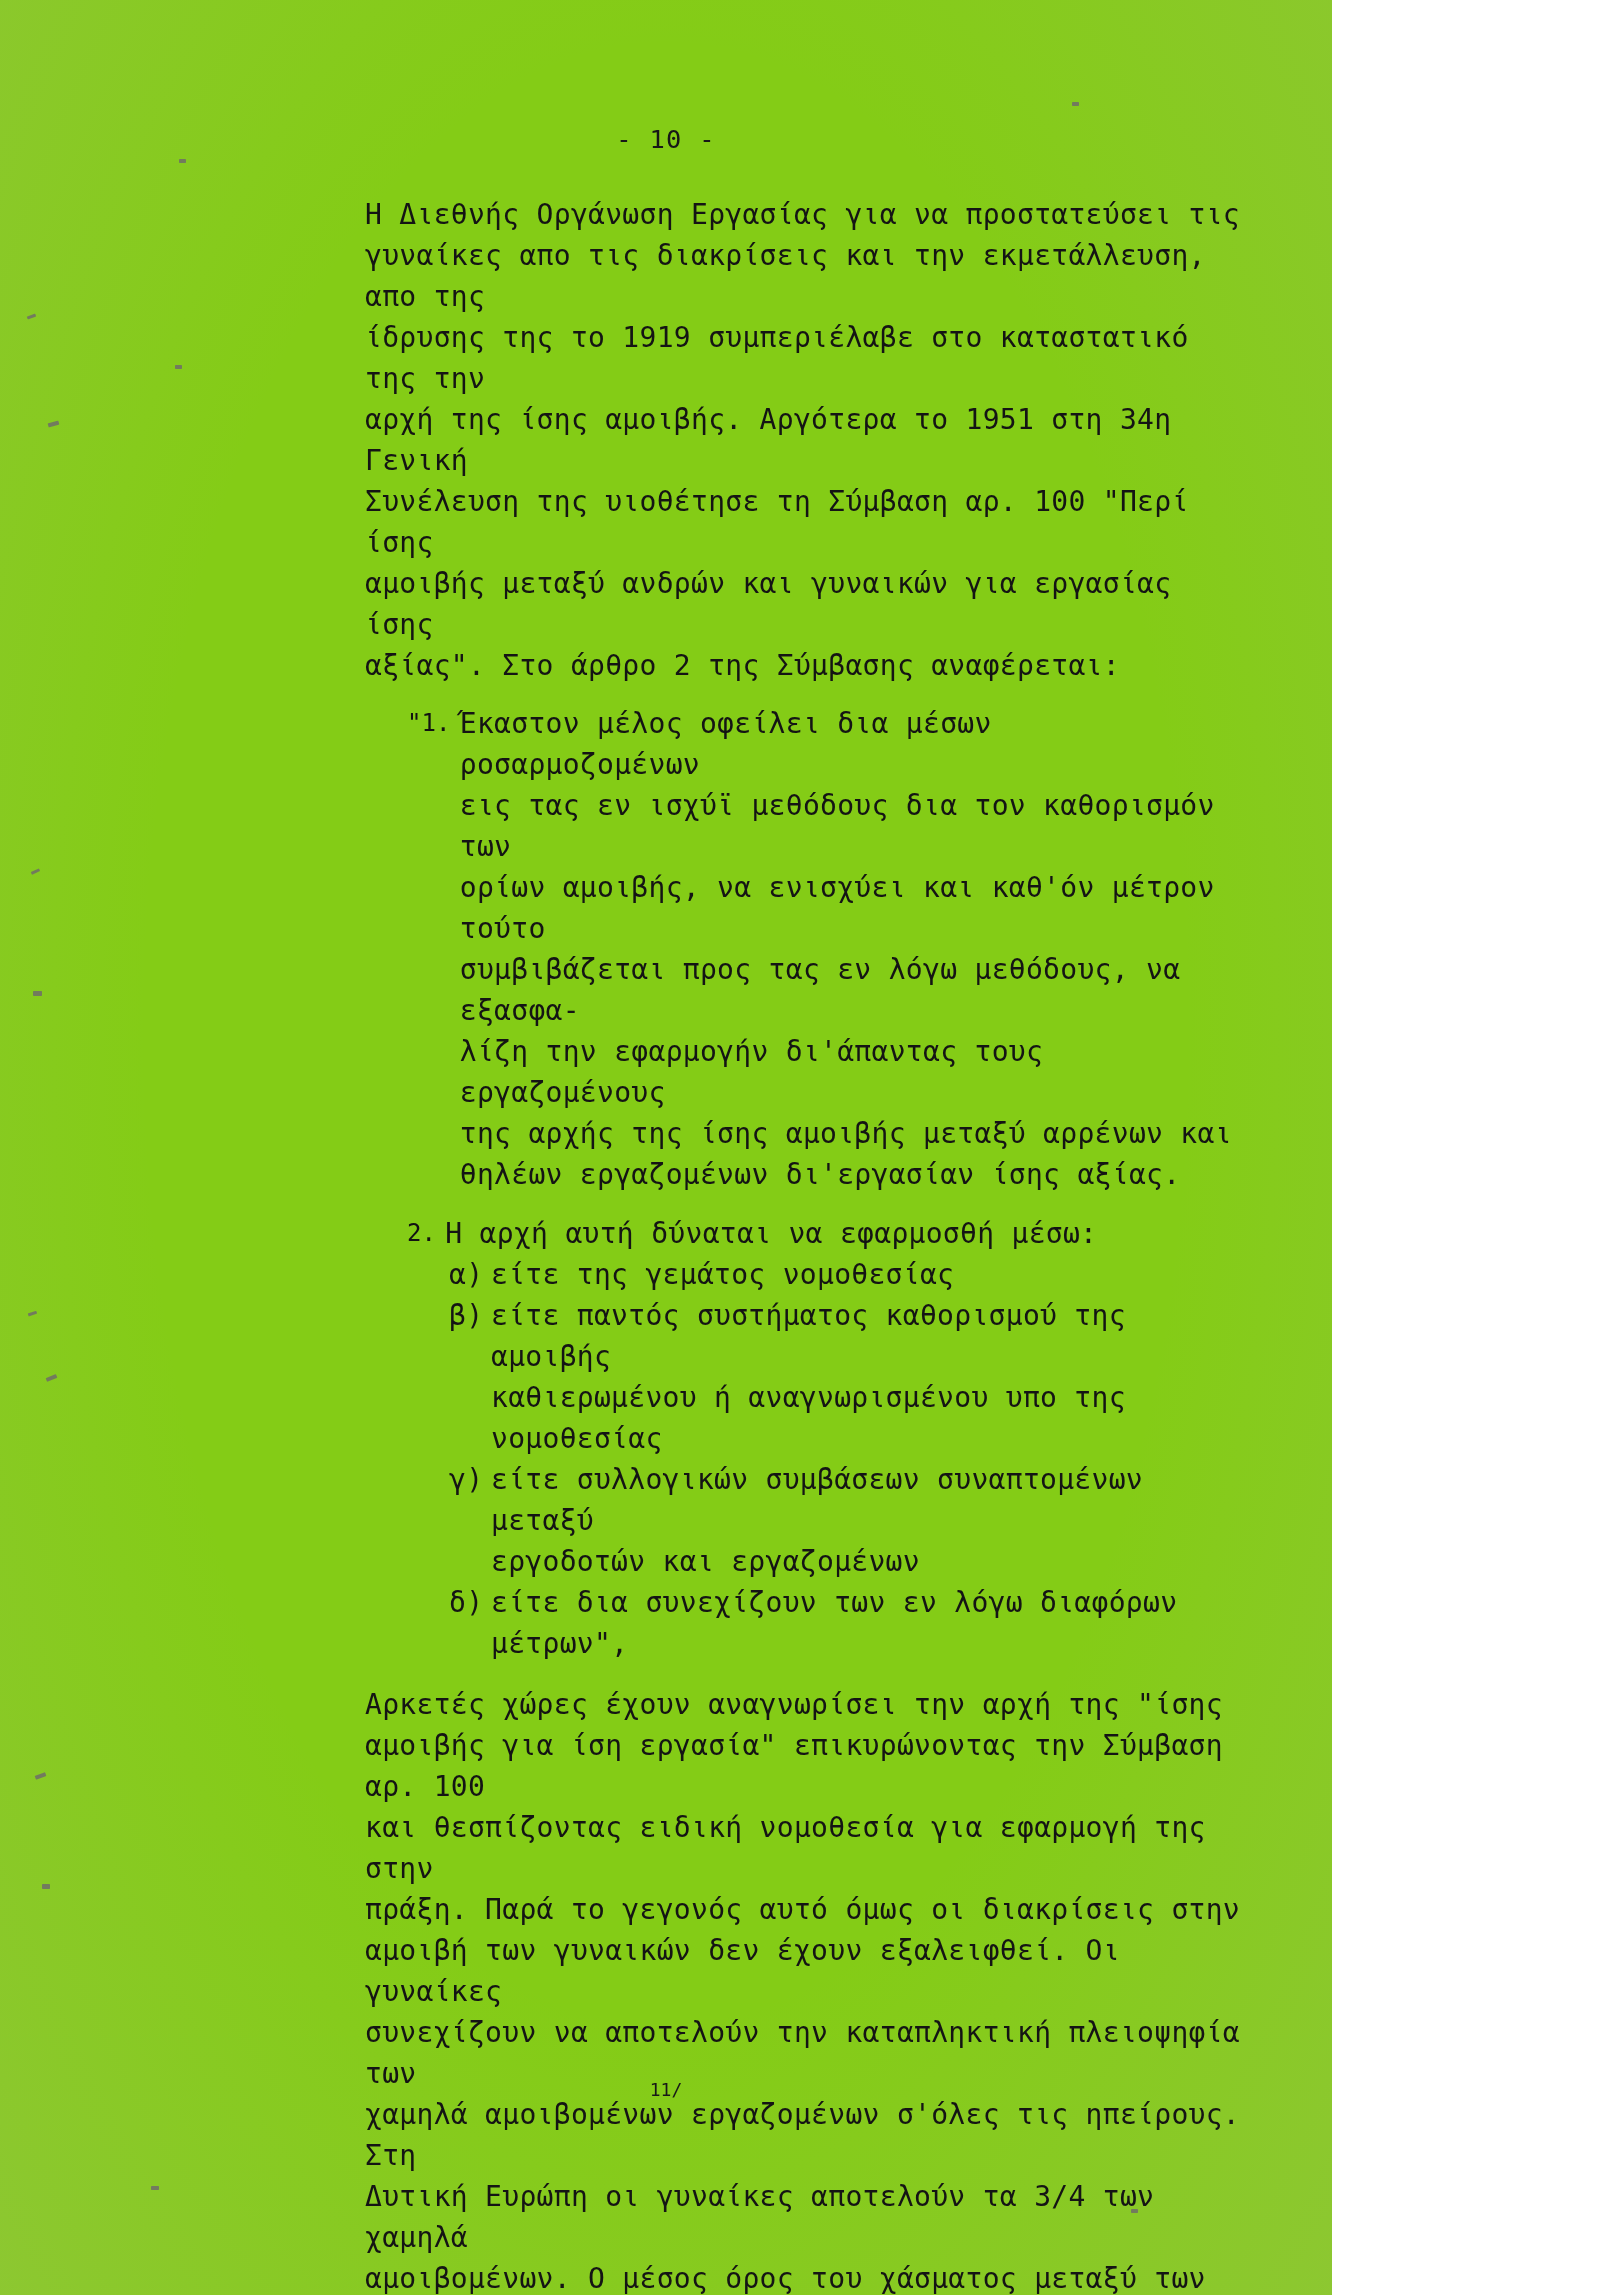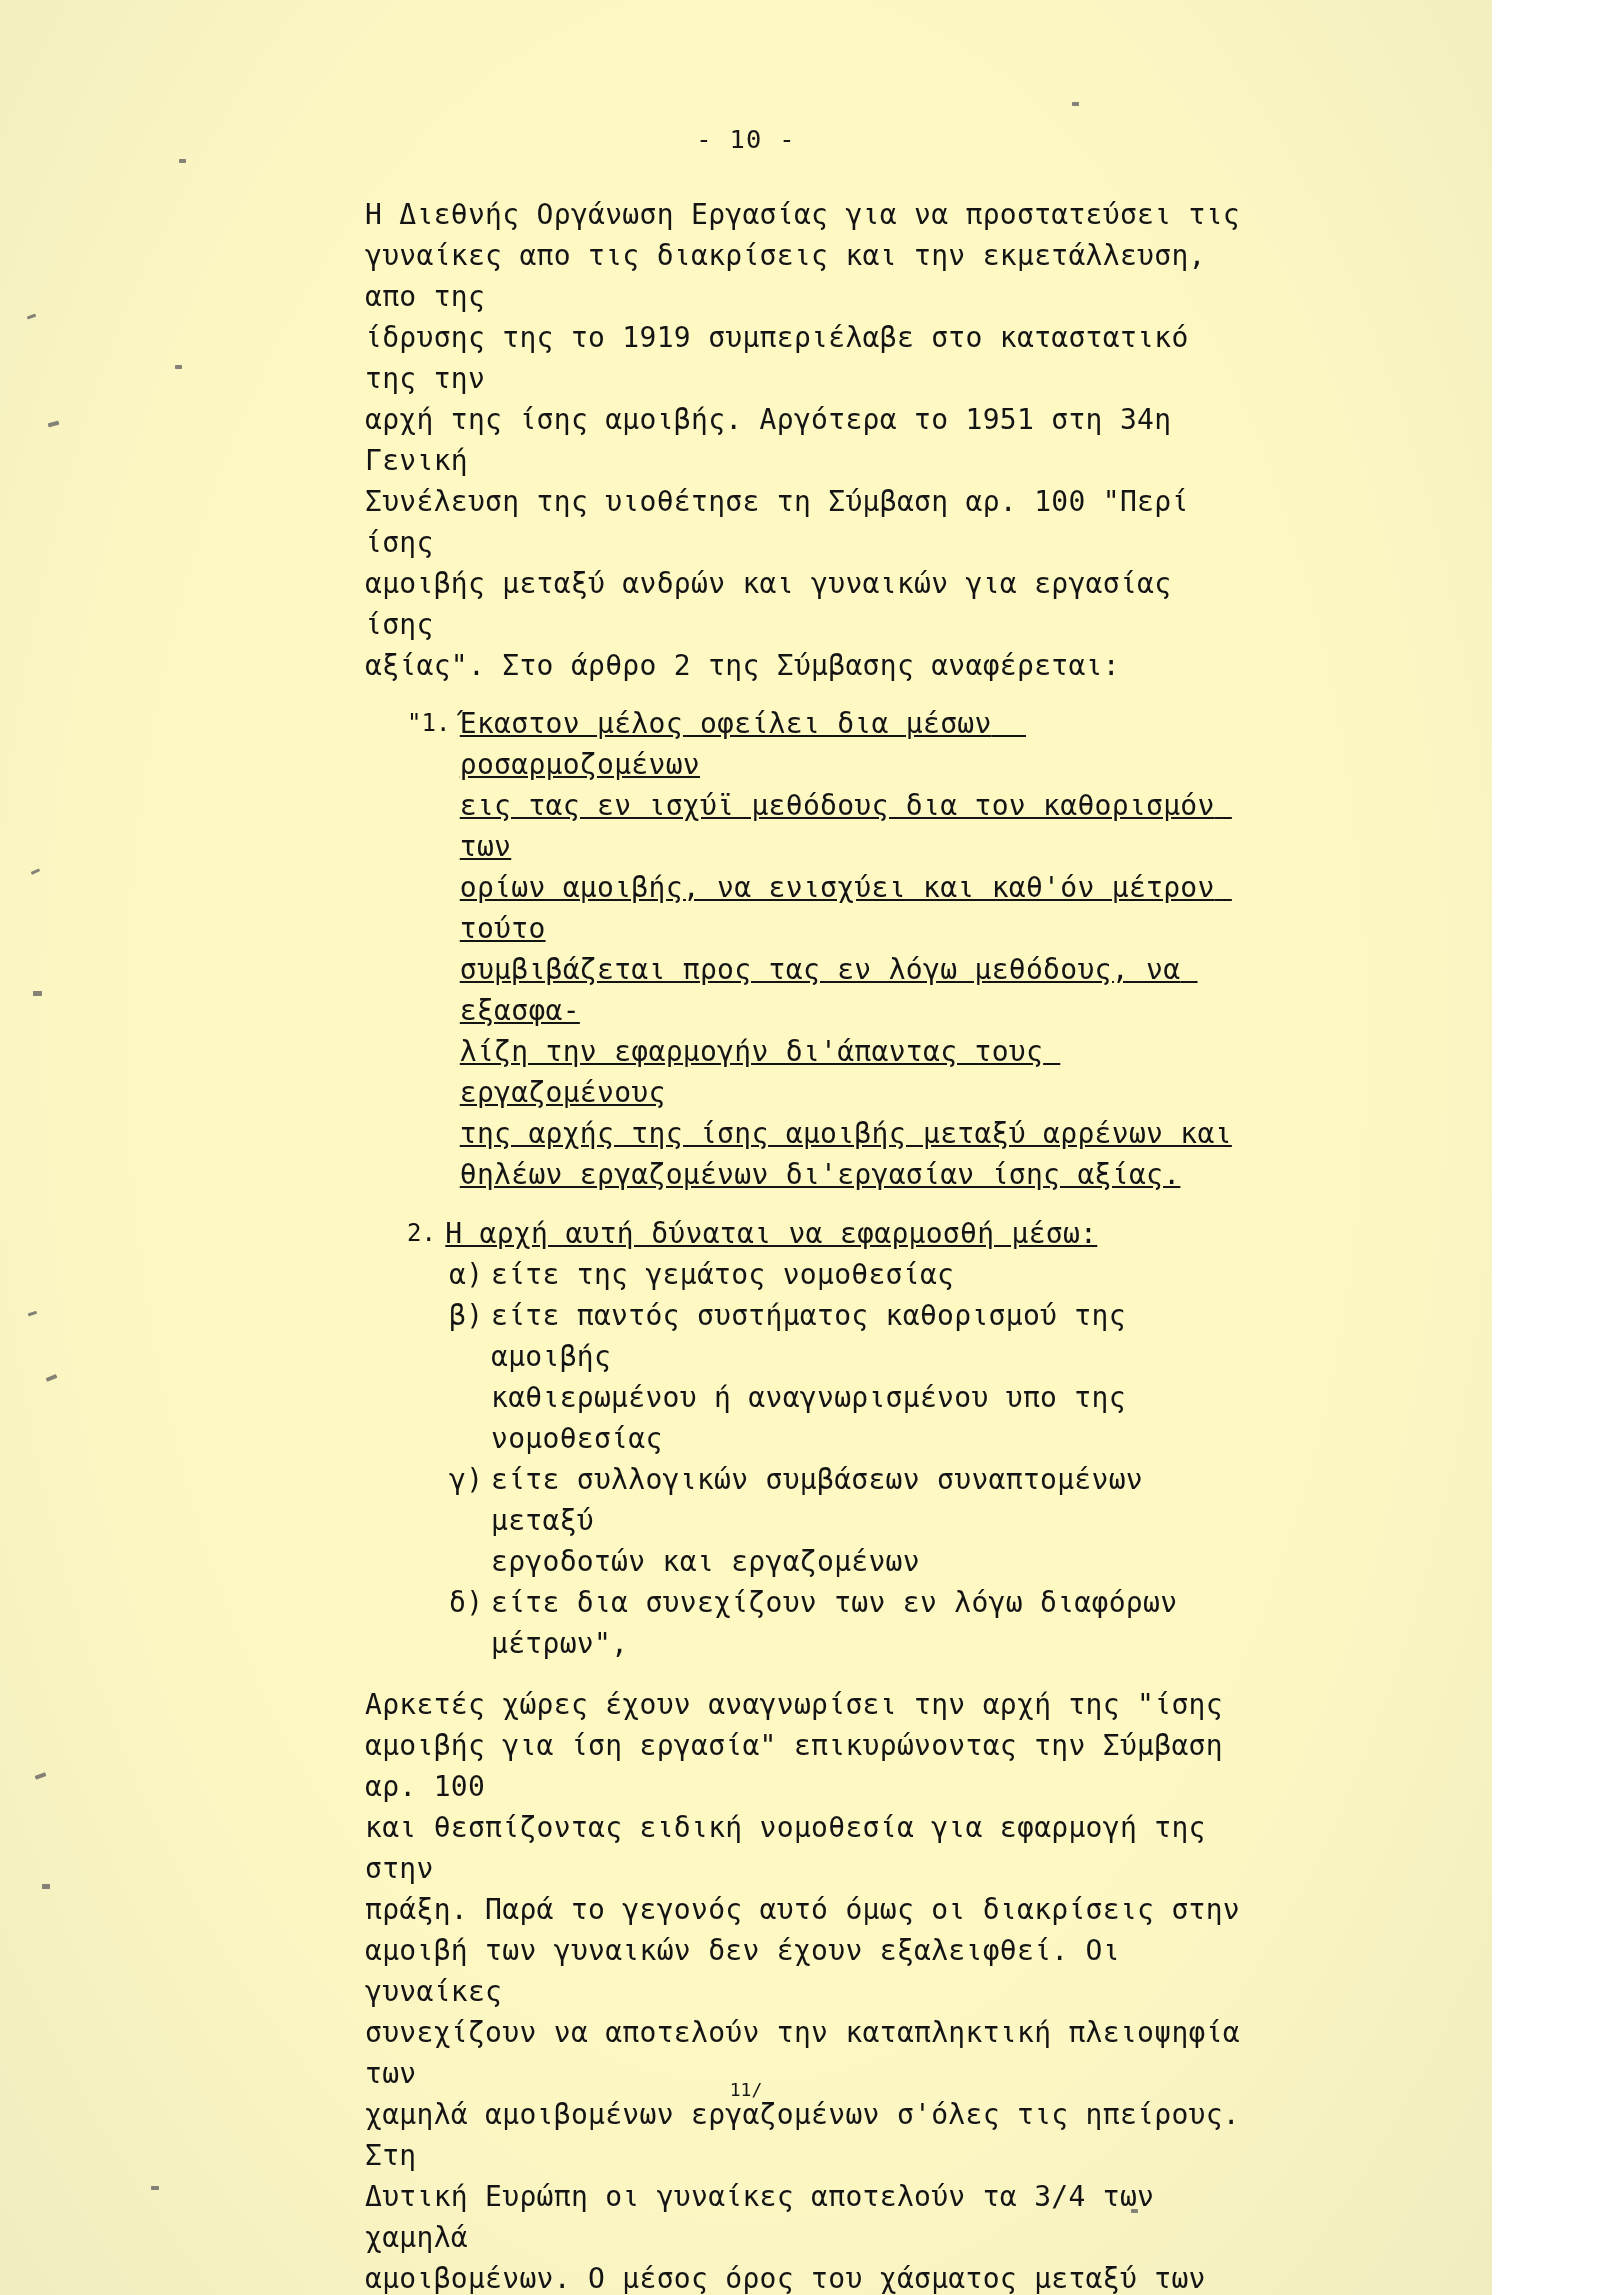--- a/index.html
+++ b/index.html
@@ -11,23 +11,23 @@
     width: 1600px;
     height: 2295px;
     position: relative;
     font-family: "DejaVu Sans Mono", monospace;
     color: #121212;
     overflow: hidden;
   }
   .page {
     position: absolute;
     top: 0; left: 0;
-    width: 1492px;
+    width: 1332px;
     height: 2295px;
-    background: #fef9c3;
+    background: #84cc16;
   }
   
   .page:before {
     content: "";
     position: absolute;
     inset: 0;
     background:
       radial-gradient(ellipse at 50% 45%, rgba(255,255,255,0) 55%, rgba(180,178,172,0.18) 100%);
     pointer-events: none;
   }
@@ -74,21 +74,20 @@
   }
   .quote-marker {
     flex: 0 0 auto;
     padding-right: 9.4px;
     white-space: pre;
     font-size: 24px;
     line-height: 41px;
   }
   .quote-body {
     flex: 1 1 auto;
-    text-decoration: underline;
   }
 
   .indent-1 { margin-left: 42px; }
   .indent-2 { margin-left: 84px; }
 
   .list-row {
     display: flex;
   }
   .list-marker {
     flex: 0 0 auto;

